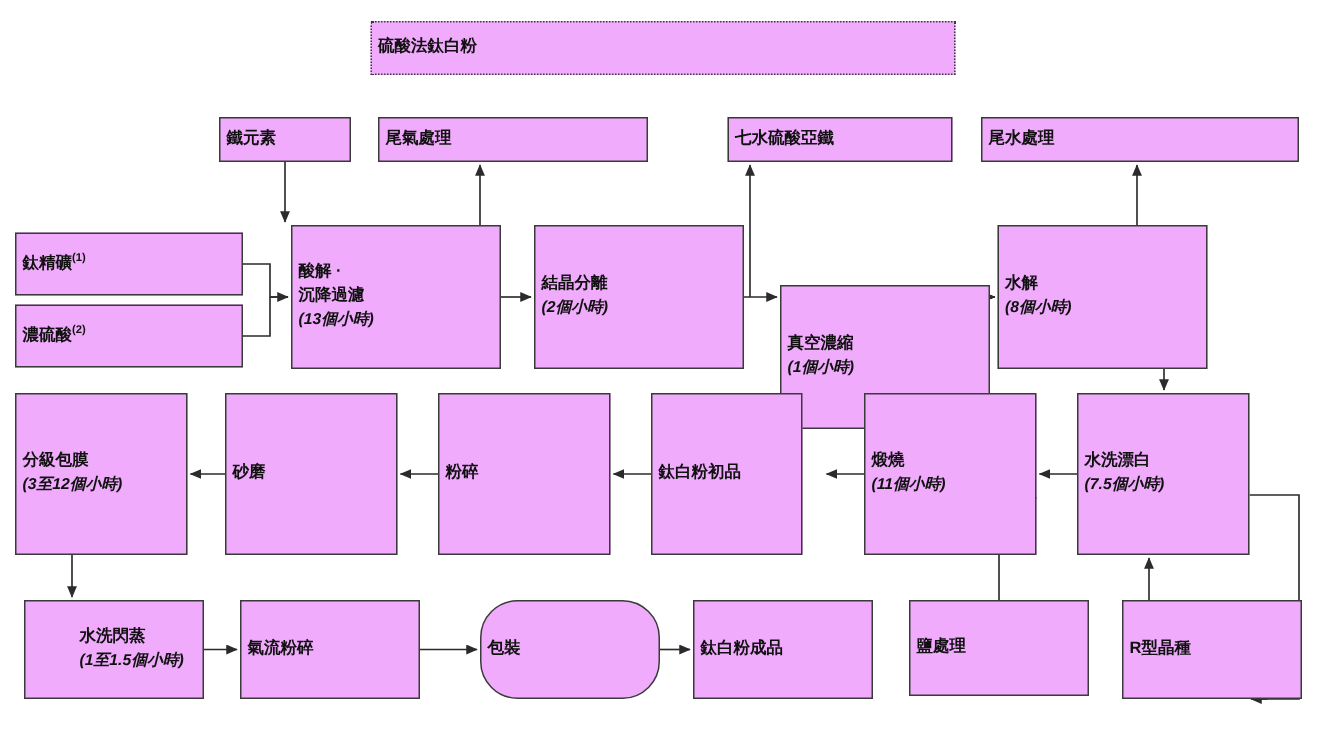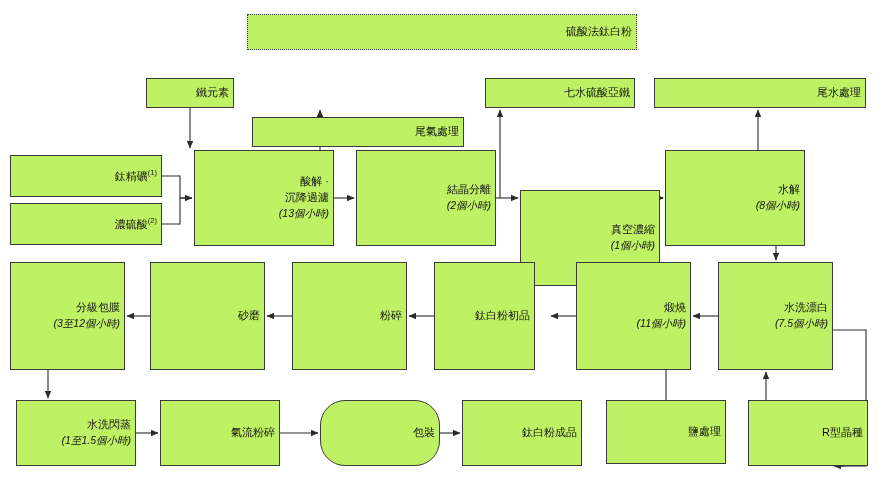--- a/index.html
+++ b/index.html
@@ -14,30 +14,31 @@
     position: relative;
     width: 890px;
     height: 486px;
     background: #ffffff;
     overflow: hidden;
   }
   .box {
     position: absolute;
     box-sizing: border-box;
     border: 1px solid #3a3a3a;
-    background: #bef264;
+    background: #f0abfc;
     display: flex;
     flex-direction: column;
-    align-items: flex-end;
+    align-items: flex-start;
     justify-content: center;
     text-align: center;
     font-size: 11px;
     color: #111111;
     line-height: 1.45;
     padding: 2px 4px;
+    font-weight: bold;
   }
   .box .title {
     white-space: nowrap;
   }
   .box .sub {
     font-style: italic;
     font-size: 10.5px;
     white-space: nowrap;
   }
   .box .sup {
@@ -120,21 +121,21 @@
     </g>
   </svg>
 
   <div id="nodes">
       <div class="box header-box" style="left: 247px; top: 14px; width: 390px; height: 36px;">
         <div class="title">硫酸法鈦白粉</div>
       </div>
       <div class="box" style="left: 146px; top: 78px; width: 88px; height: 30px;">
         <div class="title">鐵元素</div>
       </div>
-      <div class="box" style="left: 252px; top: 78px; width: 212px; height: 30px; margin-top: 39px;">
+      <div class="box" style="left: 252px; top: 78px; width: 180px; height: 30px;">
         <div class="title">尾氣處理</div>
       </div>
       <div class="box" style="left: 485px; top: 78px; width: 150px; height: 30px;">
         <div class="title">七水硫酸亞鐵</div>
       </div>
       <div class="box" style="left: 654px; top: 78px; width: 212px; height: 30px;">
         <div class="title">尾水處理</div>
       </div>
       <div class="box" style="left: 10px; top: 155px; width: 152px; height: 42px;">
         <div class="title">鈦精礦<span class="sup">(1)</span></div>

